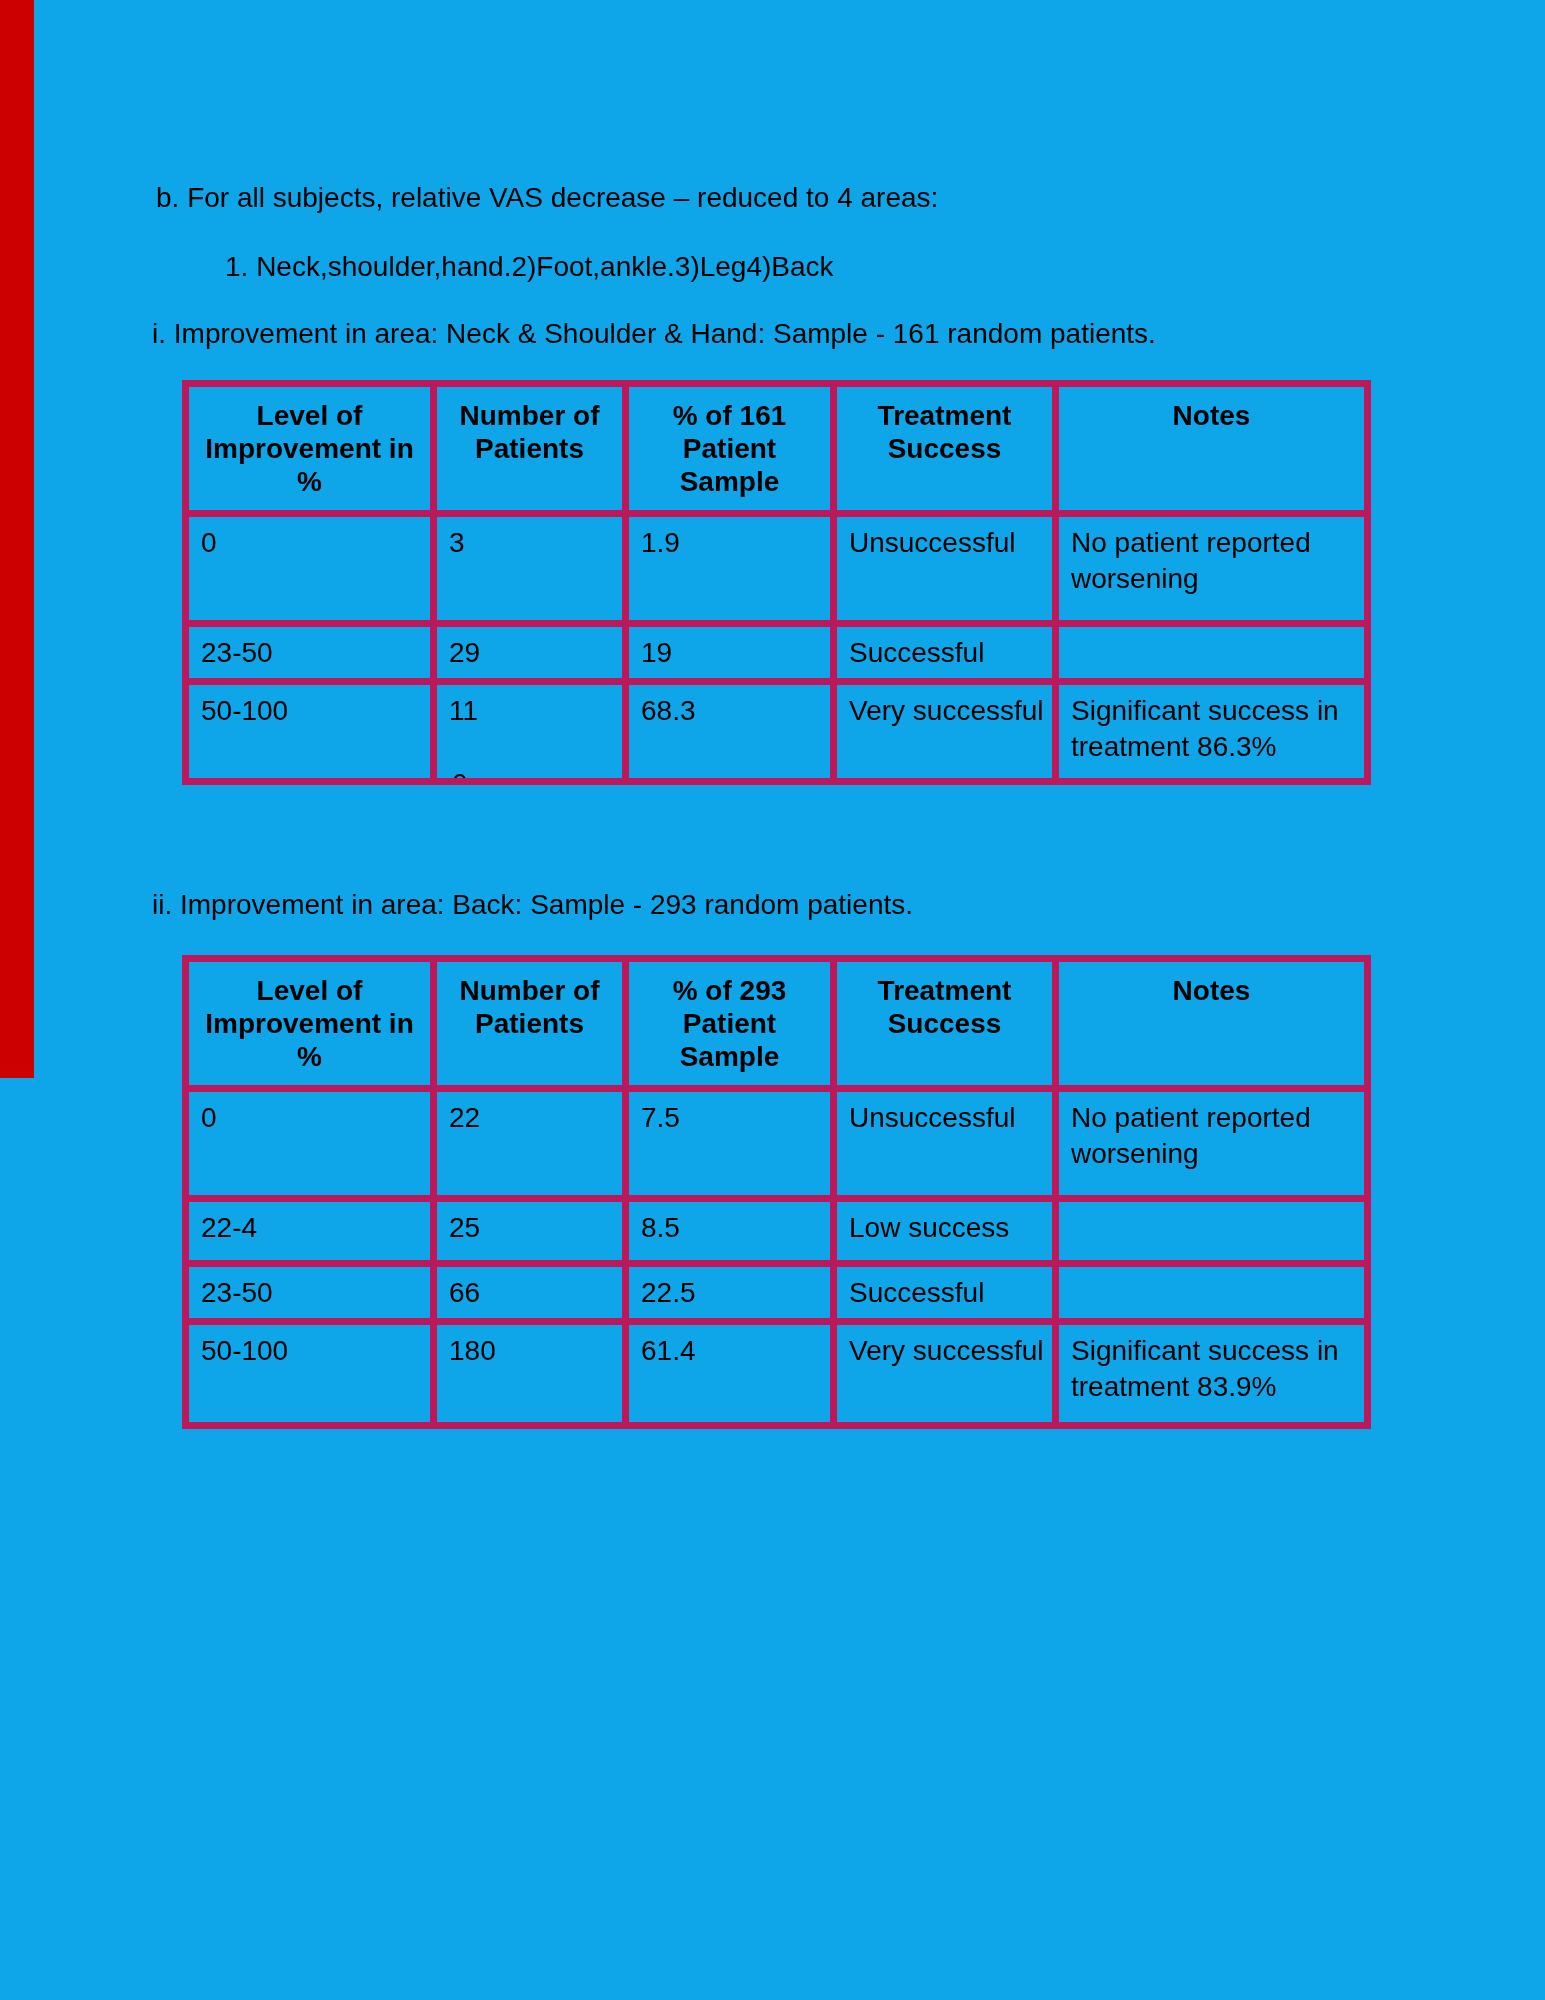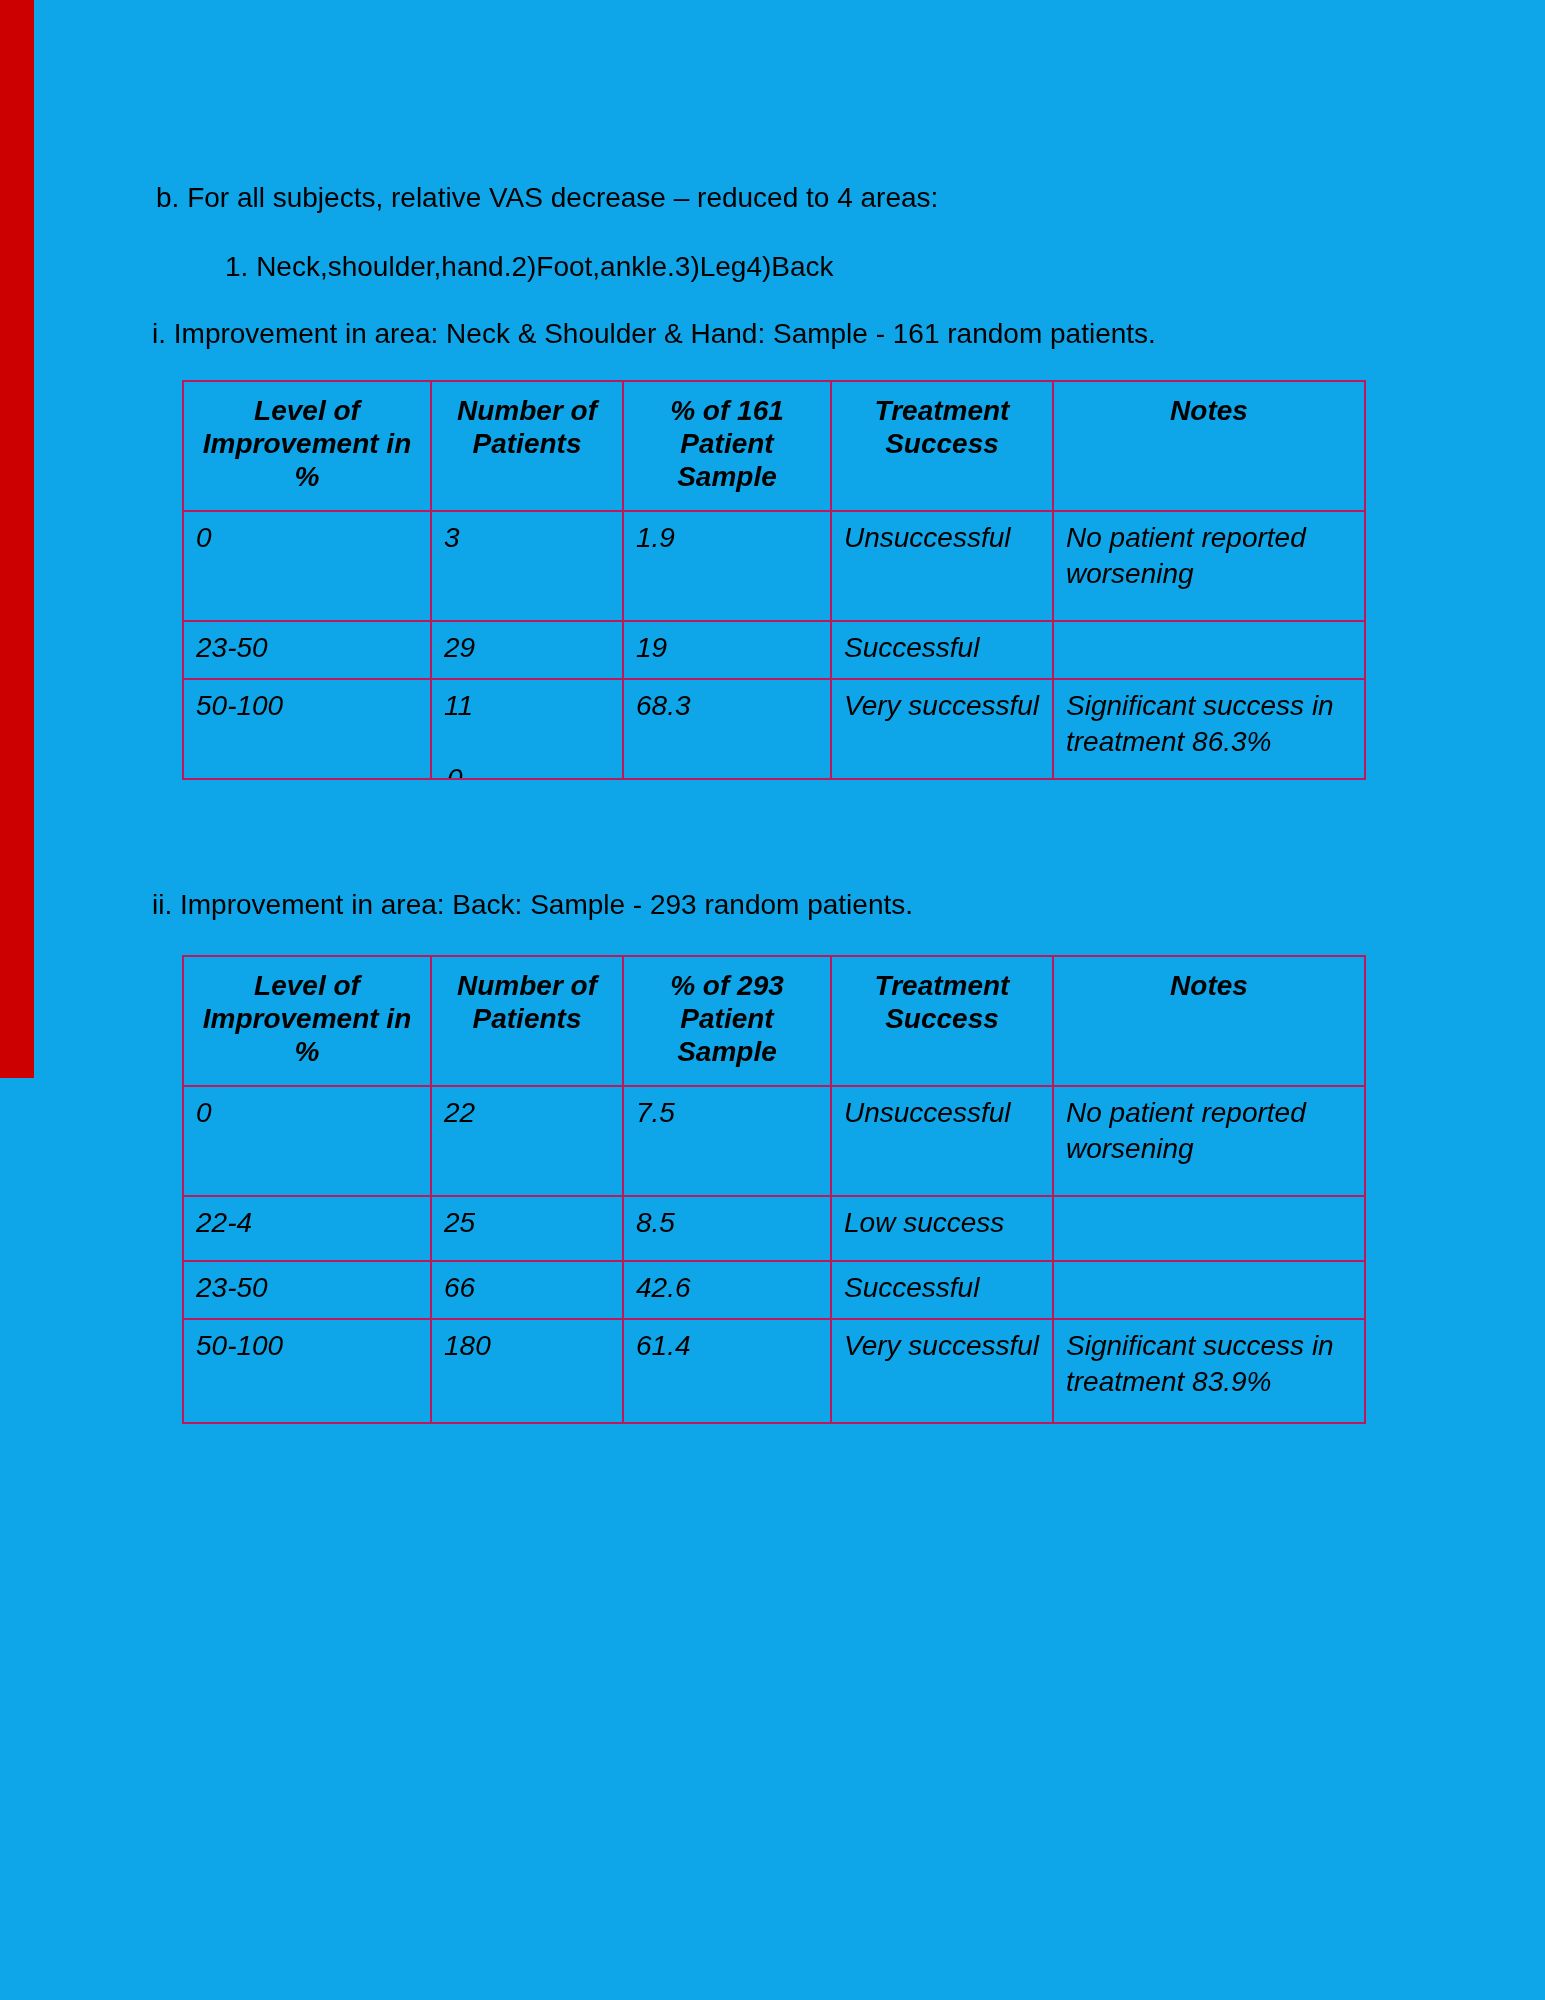--- a/index.html
+++ b/index.html
@@ -13,23 +13,22 @@
   .p-list{left:225px;top:250px;}
   .p-sec-i{left:152px;top:317px;}
   .p-sec-ii{left:152px;top:888px;}
   table.doc{
     position:absolute;left:182px;border-collapse:collapse;table-layout:fixed;
     width:1182px;
   }
   .t1{top:380px;}
   .t2{top:955px;}
   table.doc th,table.doc td{
-    border:2px solid #be185d;vertical-align:top;overflow:hidden;
+    border:7px solid #be185d;vertical-align:top;overflow:hidden;
     font-size:28px;
-    font-style:italic;
   }
   table.doc th{
     font-weight:bold;text-align:center;line-height:33px;padding:12px 6px 0 6px;
   }
   table.doc td{
     text-align:left;line-height:36px;padding:8px 8px 0 12px;
   }
   tr.hrow{height:130px;}
   tr.row1{height:110px;}
   tr.row2{height:65px;}
@@ -127,21 +126,21 @@
     <tr class="row2">
       <td>22-4</td>
       <td>25</td>
       <td>8.5</td>
       <td>Low success</td>
       <td></td>
     </tr>
     <tr class="row3">
       <td>23-50</td>
       <td>66</td>
-      <td>42.6</td>
+      <td>22.5</td>
       <td>Successful</td>
       <td></td>
     </tr>
     <tr class="row4b">
       <td>50-100</td>
       <td>180</td>
       <td>61.4</td>
       <td>Very successful</td>
       <td>Significant success in treatment 83.9%</td>
     </tr>

